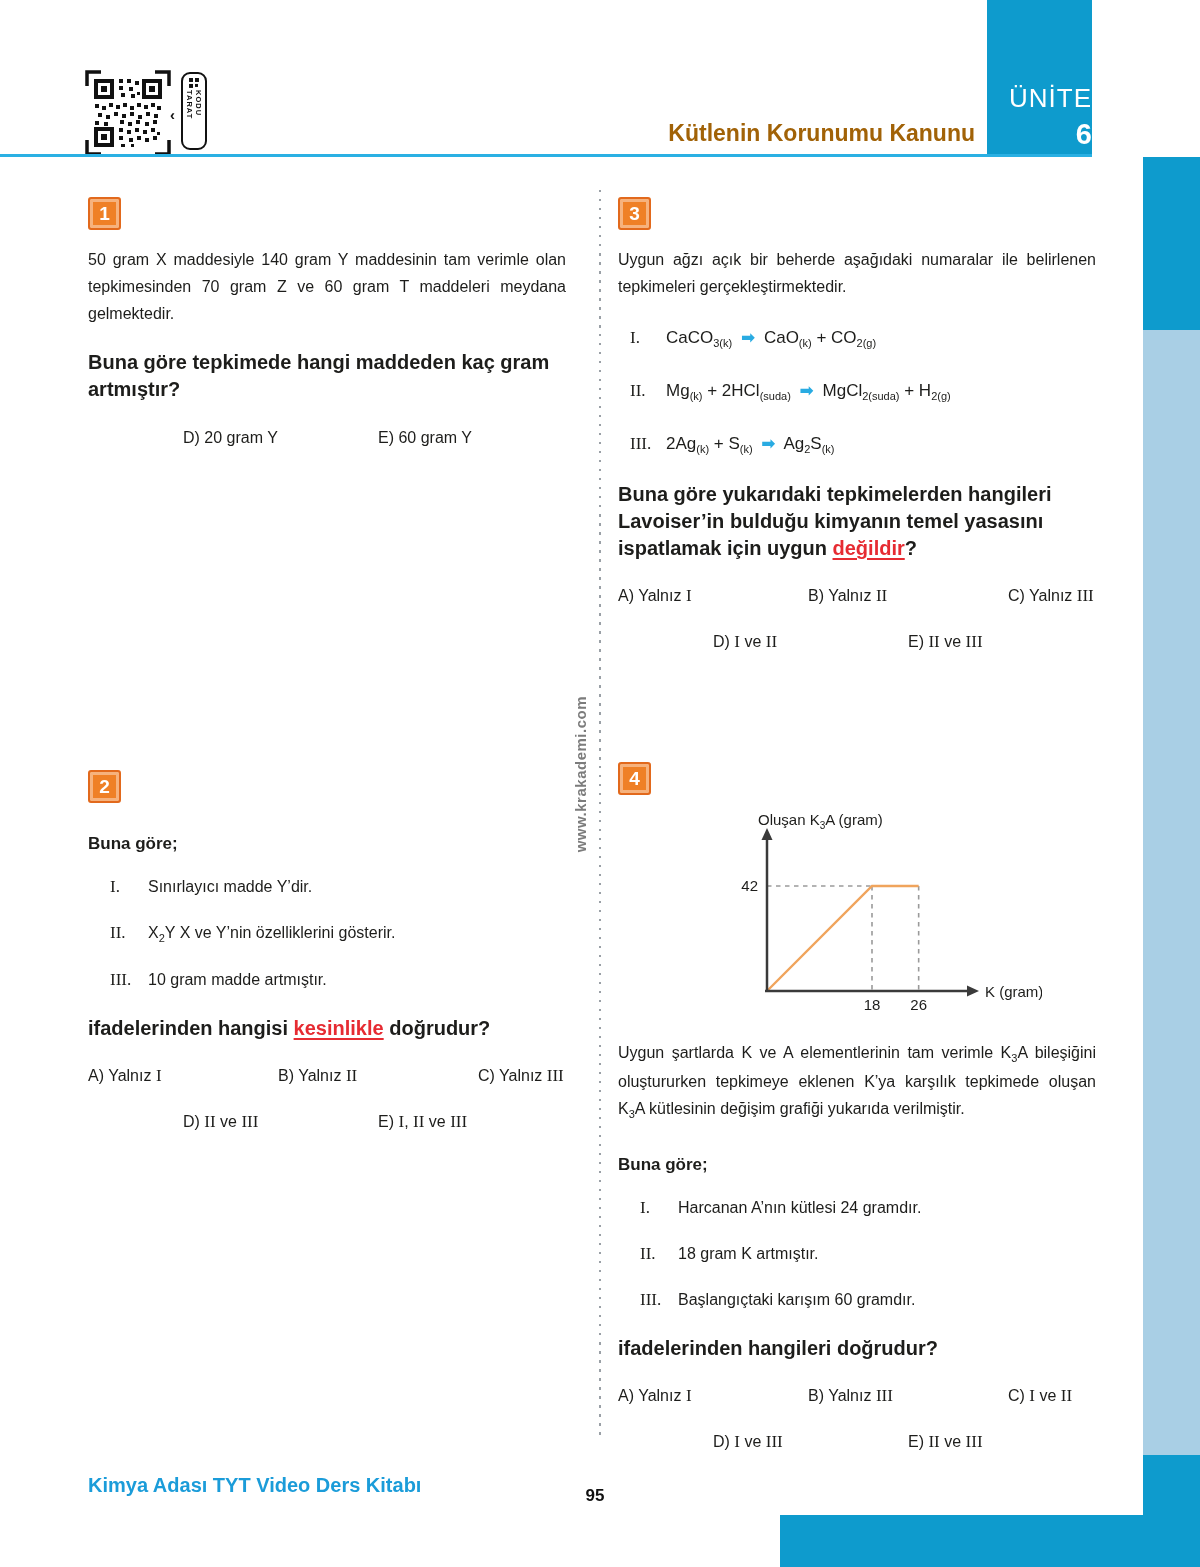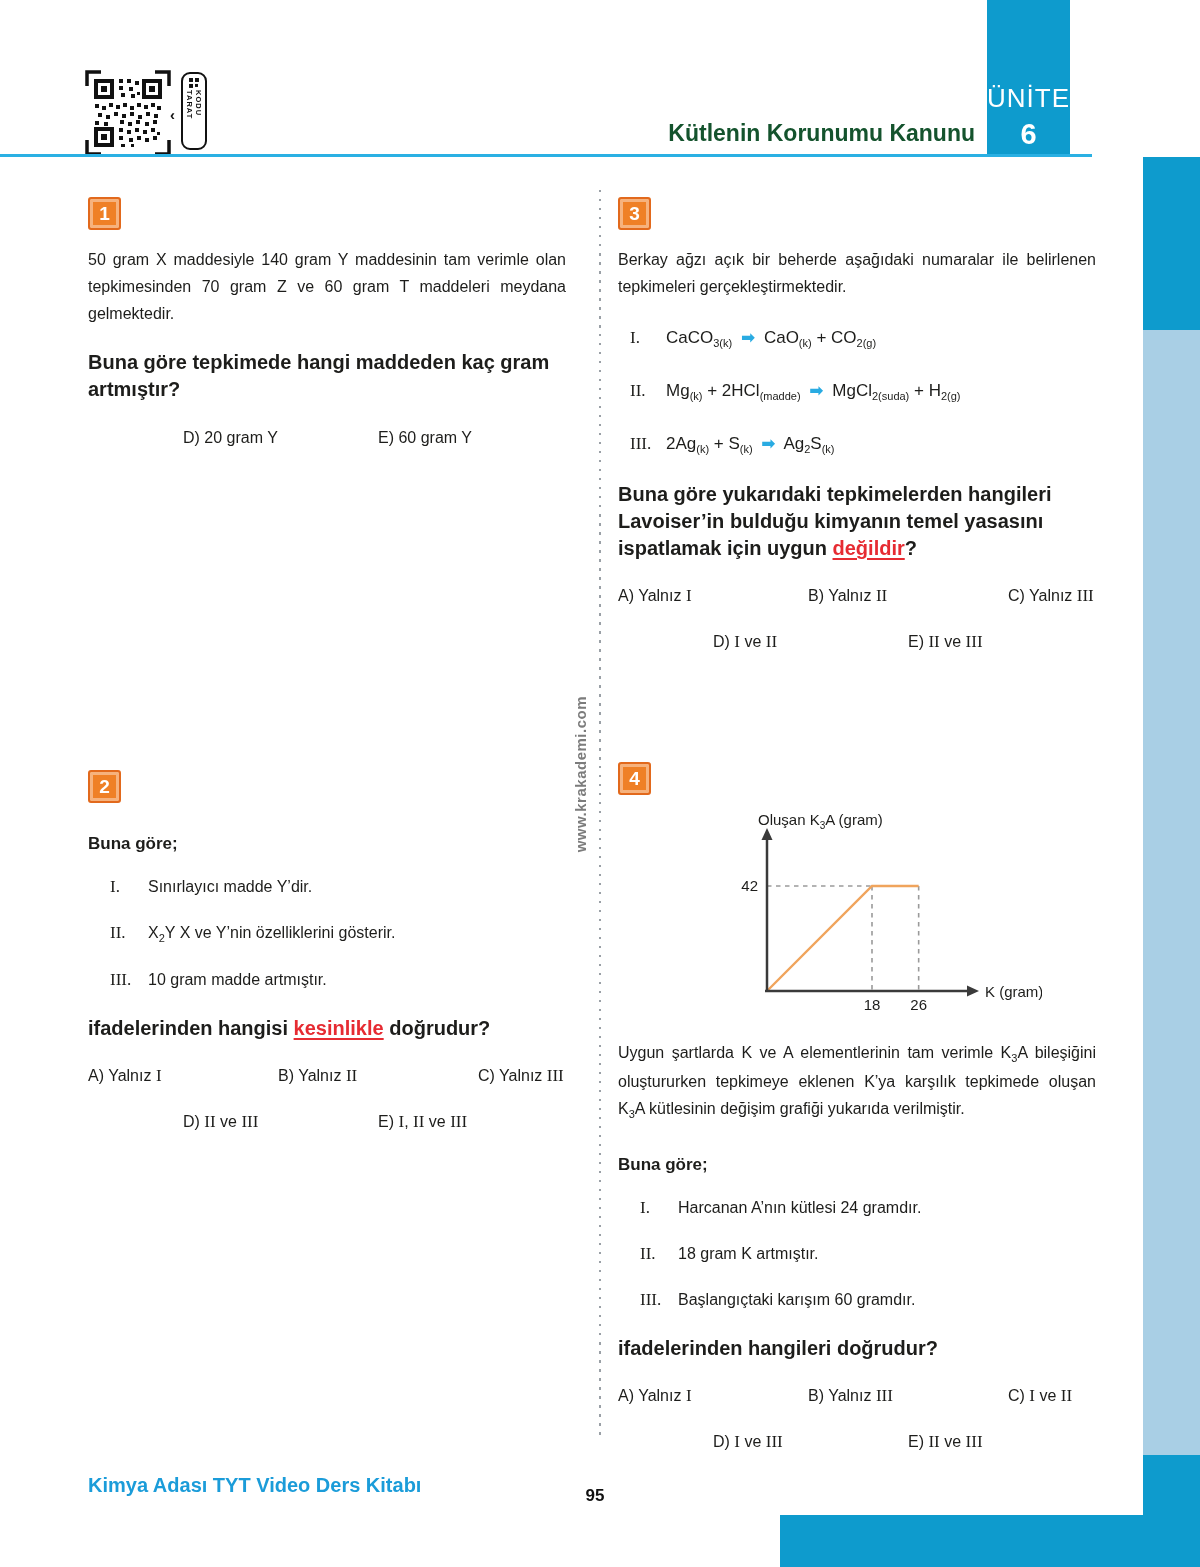--- a/index.html
+++ b/index.html
@@ -6,23 +6,23 @@
   .page{position:relative;width:1200px;height:1567px;background:#ffffff;overflow:hidden;
         font-family:"Liberation Sans","DejaVu Sans",sans-serif;color:#1d1d1b;}
 
   
   .qr-wrap{position:absolute;left:85px;top:70px;display:flex;align-items:flex-start;}
   .qr-pill{position:relative;width:26px;height:78px;border:2.5px solid #111;border-radius:9px;
            margin-left:10px;margin-top:2px;display:flex;flex-direction:column;align-items:center;padding-top:4px;box-sizing:border-box;}
   .qr-pill .chev{position:absolute;left:-13px;top:32px;font-size:15px;font-weight:bold;color:#111;}
   .qr-pill .vtxt{writing-mode:vertical-rl;text-orientation:mixed;font-size:7.5px;font-weight:bold;
                  letter-spacing:1px;color:#111;margin-top:2px;}
-  .page-title{position:absolute;right:225px;top:120px;font-size:23px;font-weight:bold;color:#14532d;}
-  .unit-box{position:absolute;left:987px;top:0;width:83px;height:157px;background:#0e9bcd;
-            display:flex;flex-direction:column;justify-content:flex-end;align-items:center;
+  .page-title{position:absolute;right:225px;top:120px;font-size:23px;font-weight:bold;color:#a16207;}
+  .unit-box{position:absolute;left:987px;top:0;width:105px;height:157px;background:#0e9bcd;
+            display:flex;flex-direction:column;justify-content:flex-end;align-items:flex-end;
             padding-bottom:6px;box-sizing:border-box;color:#fff;}
   .unit-box .u-label{font-size:26px;letter-spacing:1px;font-weight:400;}
   .unit-box .u-num{font-size:29px;font-weight:bold;margin-top:4px;}
   .head-rule{position:absolute;left:0;top:154px;width:1092px;height:3px;background:#2ab0e3;}
 
   
   .side-dark-top{position:absolute;left:1143px;top:157px;width:57px;height:173px;background:#0e9bcd;}
   .side-light{position:absolute;left:1143px;top:330px;width:57px;height:1125px;background:#a9cfe5;}
   .side-dark-bottom{position:absolute;left:1143px;top:1455px;width:57px;height:112px;background:#0e9bcd;}
   .bottom-bar{position:absolute;left:780px;top:1515px;width:420px;height:52px;background:#0e9bcd;}
@@ -159,26 +159,26 @@
       <span><span>C) Yalnız </span><span class="roman">III</span></span>
     </div>
     <div class="opts2">
       <span class="o1"><span>D) </span><span class="roman">II</span><span> ve </span><span class="roman">III</span></span>
       <span class="o2"><span>E) </span><span class="roman">I</span><span>, </span><span class="roman">II</span><span> ve </span><span class="roman">III</span></span>
     </div>
   </div>
 
   <div class="qblock" id="q3">
     <div class="q-badge">3</div>
-    <p class="body-p">Berkay ağzı açık bir beherde aşağıdaki numaralar ile belirlenen tepkimeleri gerçekleştirmektedir.</p>
+    <p class="body-p">Uygun ağzı açık bir beherde aşağıdaki numaralar ile belirlenen tepkimeleri gerçekleştirmektedir.</p>
     <div class="eq">
       <span class="label roman">I.</span><span><span>CaCO</span><span class="sub">3(k)</span><span> </span><span class="eq-arrow">➡</span><span> CaO</span><span class="sub">(k)</span><span> + CO</span><span class="sub">2(g)</span></span>
     </div>
     <div class="eq">
-      <span class="label roman">II.</span><span><span>Mg</span><span class="sub">(k)</span><span> + 2HCl</span><span class="sub">(madde)</span><span> </span><span class="eq-arrow">➡</span><span> MgCl</span><span class="sub">2(suda)</span><span> + H</span><span class="sub">2(g)</span></span>
+      <span class="label roman">II.</span><span><span>Mg</span><span class="sub">(k)</span><span> + 2HCl</span><span class="sub">(suda)</span><span> </span><span class="eq-arrow">➡</span><span> MgCl</span><span class="sub">2(suda)</span><span> + H</span><span class="sub">2(g)</span></span>
     </div>
     <div class="eq">
       <span class="label roman">III.</span><span><span>2Ag</span><span class="sub">(k)</span><span> + S</span><span class="sub">(k)</span><span> </span><span class="eq-arrow">➡</span><span> Ag</span><span class="sub">2</span><span>S</span><span class="sub">(k)</span></span>
     </div>
     <p class="prompt"><span>Buna göre yukarıdaki tepkimelerden hangileri Lavoiser’in bulduğu kimyanın temel yasasını ispatlamak için uygun </span><span class="red-ul">değildir</span><span>?</span></p>
     <div class="opts1">
       <span><span>A) Yalnız </span><span class="roman">I</span></span>
       <span><span>B) Yalnız </span><span class="roman">II</span></span>
       <span><span>C) Yalnız </span><span class="roman">III</span></span>
     </div>

